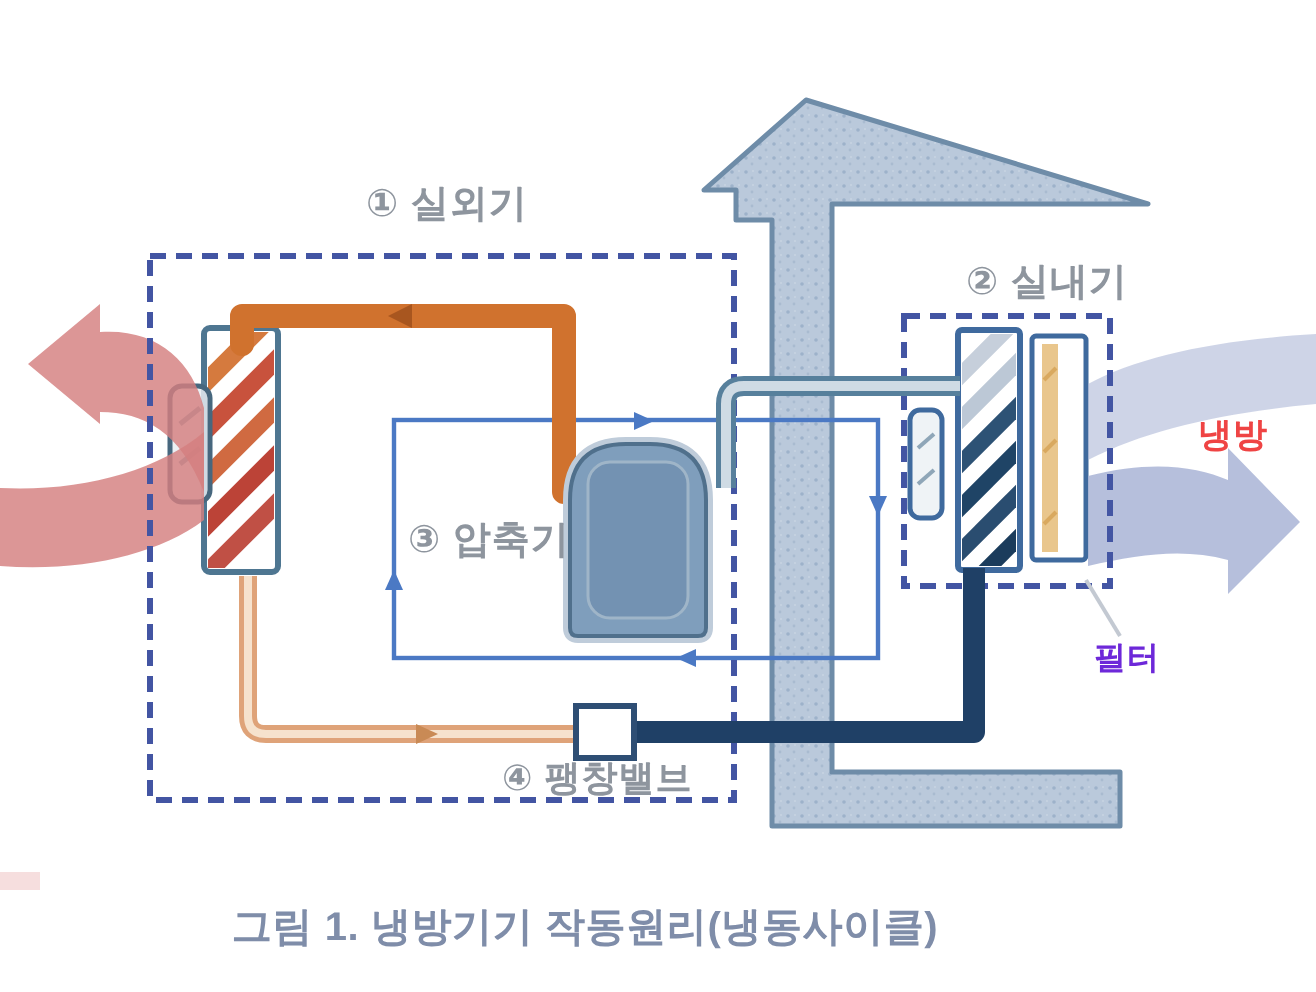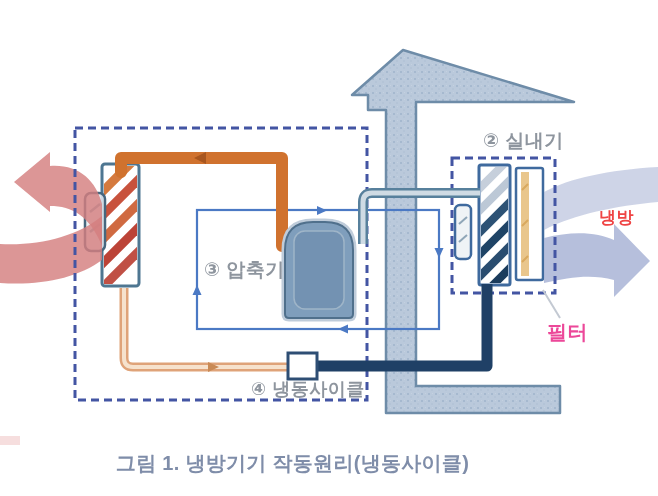--- a/index.html
+++ b/index.html
@@ -6,21 +6,21 @@
   body{width:658px;height:496px;position:relative;overflow:hidden;
        font-family:"Liberation Sans","DejaVu Sans",sans-serif;}
   .stage{position:absolute;left:0;top:0;width:658px;height:496px;}
   svg{position:absolute;left:0;top:0;}
   .lbl{position:absolute;color:#8e959e;font-weight:bold;white-space:nowrap;
        letter-spacing:0.5px;}
   .lbl-outdoor{left:183px;top:89px;font-size:19px;}
   .lbl-indoor{left:483px;top:128px;font-size:19px;}
   .lbl-compressor{left:204px;top:257px;font-size:19px;}
   .lbl-valve{left:251px;top:377px;font-size:18px;}
-  .lbl-filter{left:547px;top:319px;font-size:20px;color:#ec4899;}
+  .lbl-filter{left:547px;top:319px;font-size:16px;color:#6d28d9;}
   .lbl-cooling{left:599px;top:206px;font-size:17px;color:#ef4444;font-weight:bold;}
   .caption{position:absolute;left:0;top:450px;width:585px;text-align:center;
        color:#7f8da9;font-size:20px;font-weight:bold;letter-spacing:0.3px;}
 </style>
 </head>
 <body>
 
 <div class="stage">
 
 <svg width="658" height="446" viewBox="0 0 658 446">
@@ -121,20 +121,21 @@
     <rect x="294" y="231" width="50" height="78" rx="11" fill="#7392b2" stroke="#9fb5c8" stroke-width="1.5"></rect>
   </g>
 
   <rect x="288" y="353" width="29" height="26" fill="#ffffff" stroke="#2e4e74" stroke-width="3"></rect>
 
   <line x1="543" y1="290" x2="560" y2="318" stroke="#c3c9d2" stroke-width="2"></line>
 
   <rect x="0" y="436" width="20" height="9" fill="#f6dede"></rect>
 </svg>
 
+  <div class="lbl lbl-outdoor">① 실외기</div>
   <div class="lbl lbl-compressor">③ 압축기</div>
   <div class="lbl lbl-indoor">② 실내기</div>
-  <div class="lbl lbl-valve">④ 냉동사이클</div>
+  <div class="lbl lbl-valve">④ 팽창밸브</div>
   <div class="lbl lbl-filter">필터</div>
   <div class="lbl lbl-cooling">냉방</div>
 
   <div class="caption">그림 1. 냉방기기 작동원리(냉동사이클)</div>
 </div>
 
 </body></html>

